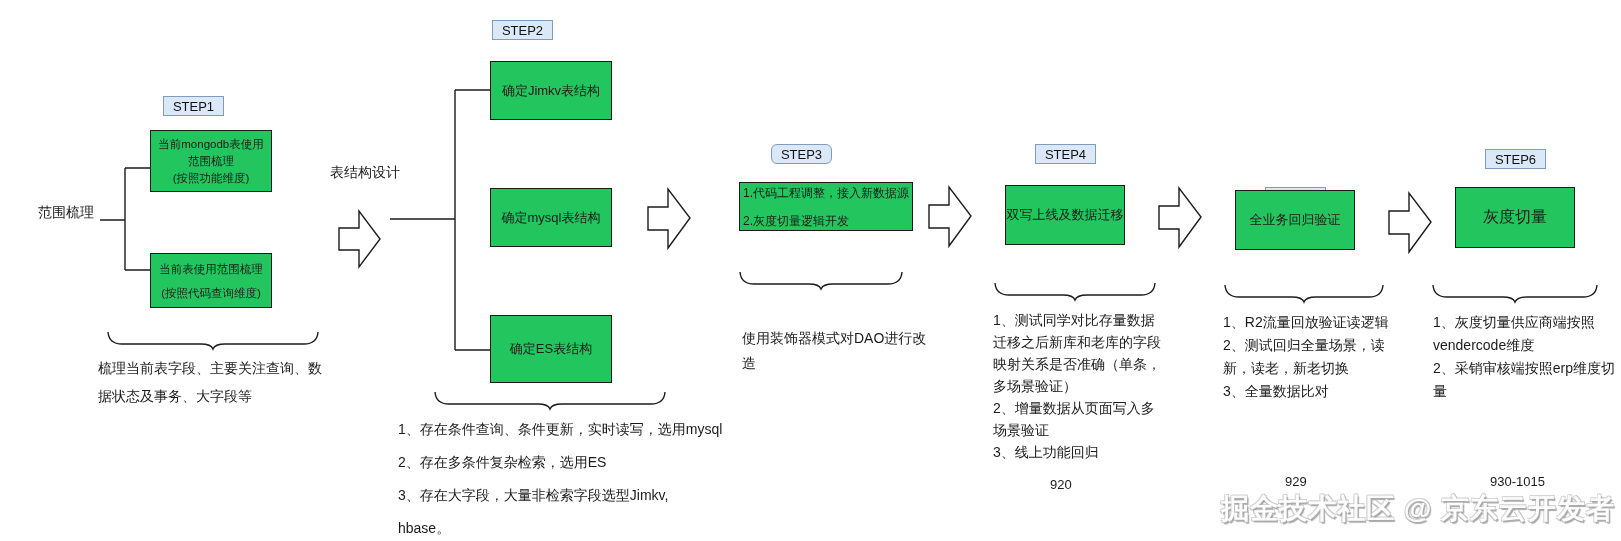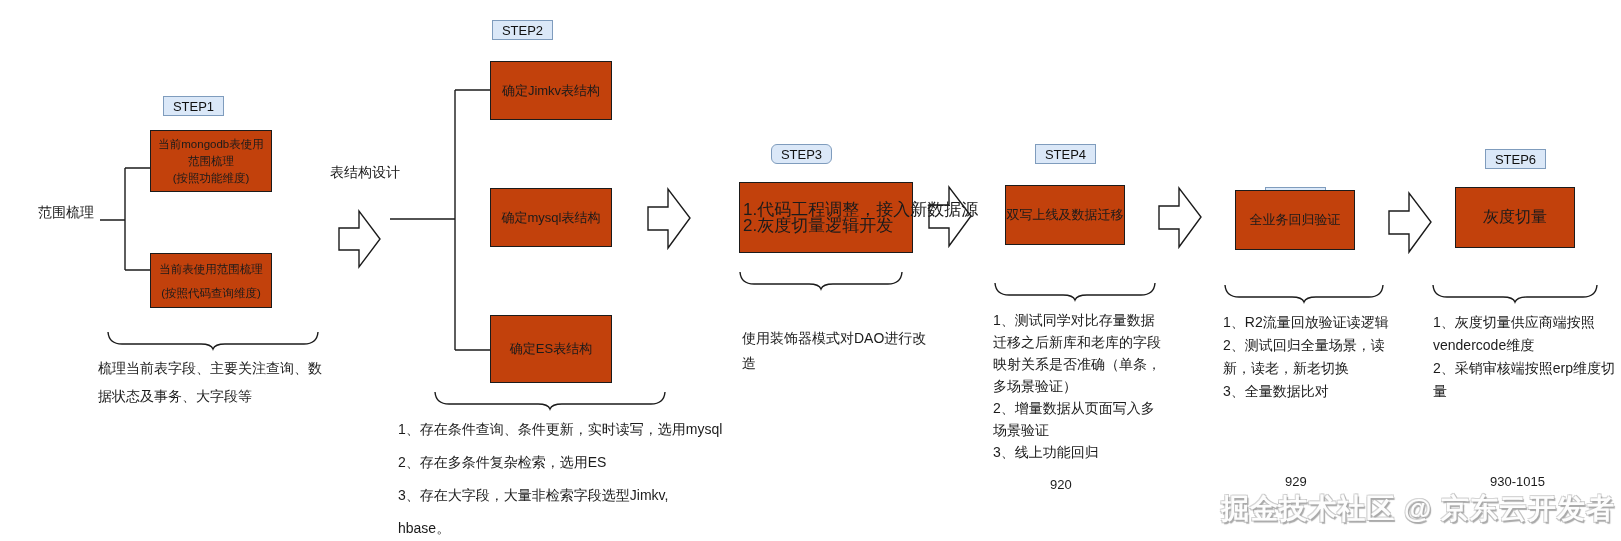--- a/index.html
+++ b/index.html
@@ -2,21 +2,21 @@
 <html><head>
 <meta charset="utf-8">
 <style>
   html,body { margin:0; padding:0; background:#fff; }
   .diagram {
     position:relative; width:1621px; height:541px; background:#ffffff;
     font-family:"Liberation Sans","DejaVu Sans",sans-serif; color:#1b1b1b;
     overflow:hidden;
   }
   .box {
-    position:absolute; background:#c2410c; border:1.4px solid #1b1b1b;
+    position:absolute; background:#22c55e; border:1.4px solid #1b1b1b;
     display:flex; align-items:center; justify-content:center;
     text-align:center; white-space:pre-line; box-sizing:border-box;
   }
   .box.left { justify-content:flex-start; text-align:left; white-space:pre; padding-left:3px; }
   .badge {
     position:absolute; background:#dbe8f8; border:1px solid #7f9cbd;
     width:61px; height:20px; line-height:19px; text-align:center;
     font-size:13px; box-sizing:border-box; color:#111;
   }
   .note {
@@ -74,21 +74,21 @@
   <div class="badge" style="left:492px; top:20px;">STEP2</div>
   <div class="box" style="left:490px; top:61px; width:122px; height:59px; font-size:13px;">确定Jimkv表结构</div>
   <div class="box" style="left:490px; top:188px; width:122px; height:59px; font-size:13px;">确定mysql表结构</div>
   <div class="box" style="left:490px; top:315px; width:122px; height:68px; font-size:13px;">确定ES表结构</div>
   <div class="note" style="left:398px; top:413px; width:330px; line-height:33px;">1、存在条件查询、条件更新，实时读写，选用mysql
 2、存在多条件复杂检索，选用ES
 3、存在大字段，大量非检索字段选型Jimkv,
 hbase。</div>
 
   <div class="badge" style="left:771px; top:144px;border-radius:6px;">STEP3</div>
-  <div class="box left" style="left:739px; top:182px; width:174px; height:71px; font-size:17px; line-height:16px;">1.代码工程调整，接入新数据源
+  <div class="box left" style="left:739px; top:182px; width:174px; height:49px; font-size:12px; line-height:28px;">1.代码工程调整，接入新数据源
 2.灰度切量逻辑开发</div>
   <div class="note" style="left:742px; top:326px; width:186px; line-height:25px;">使用装饰器模式对DAO进行改造</div>
 
   <div class="badge" style="left:1035px; top:144px;">STEP4</div>
   <div class="box" style="left:1005px; top:185px; width:120px; height:60px; font-size:13px;text-align:right;">双写上线及数据迁移</div>
   <div class="note" style="left:993px; top:309px; width:172px; line-height:22px;">1、测试同学对比存量数据迁移之后新库和老库的字段映射关系是否准确（单条，多场景验证）
 2、增量数据从页面写入多场景验证
 3、线上功能回归</div>
   <span class="datelbl" style="left:1030px; top:477px;margin-left:20px;">920</span>
 

